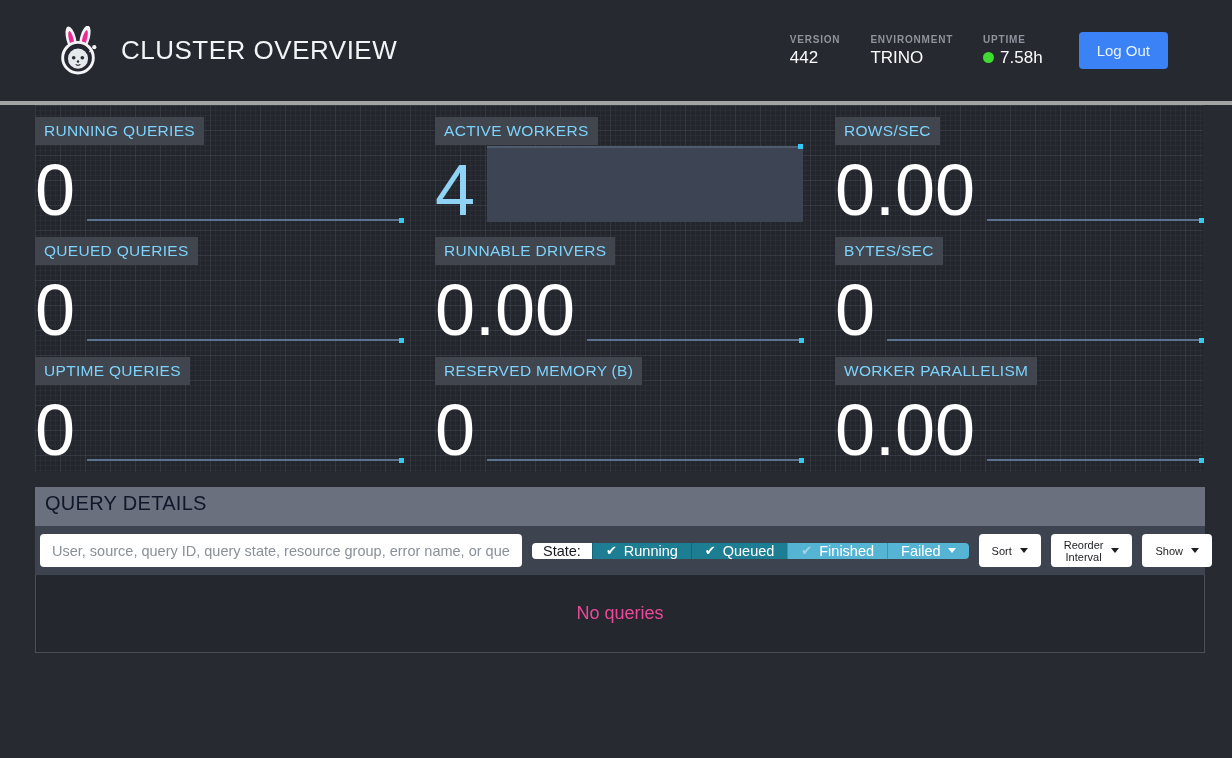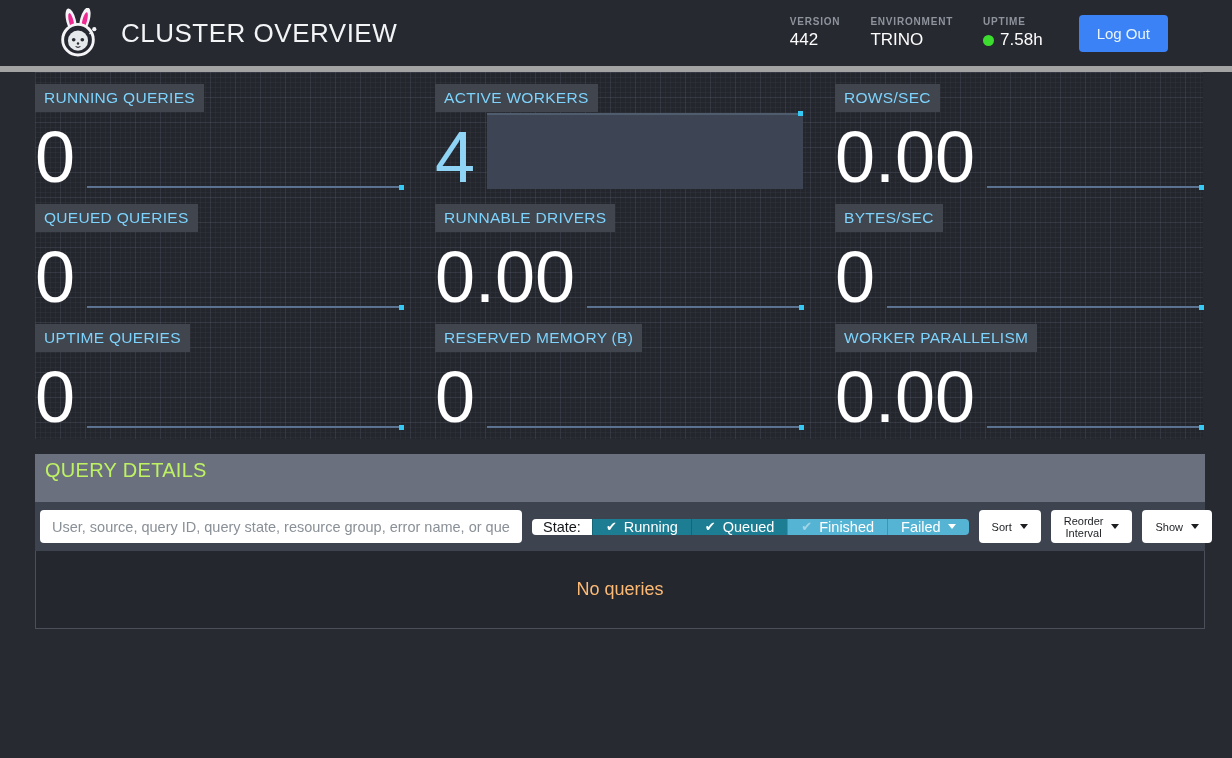--- a/index.html
+++ b/index.html
@@ -4,22 +4,22 @@
 <style>
   * { margin:0; padding:0; box-sizing:border-box; }
   html,body { width:1232px; height:758px; overflow:hidden; }
   body {
     background:#282a32;
     font-family:"Liberation Sans","DejaVu Sans",sans-serif;
     color:#fff;
   }
   
   .header {
-    height:72px; display:flex; align-items:center; justify-content:space-between;
-    padding:0 64px 0 55px; border-bottom:6px solid #a3a3a3; background:#272931;
+    height:105px; display:flex; align-items:center; justify-content:space-between;
+    padding:0 64px 0 55px; border-bottom:4px solid #a3a3a3; background:#272931;
   }
   .header-left { display:flex; align-items:center; gap:20px; }
   .logo { width:46px; height:50px; display:block; }
   .page-title { font-size:26px; font-weight:400; color:#f2f4f6; letter-spacing:.5px; }
   .header-right { display:flex; align-items:center; gap:30px; }
   .stat { display:flex; flex-direction:column; gap:3px; }
   .stat-label { font-size:10px; color:#8e939c; letter-spacing:.8px; font-weight:700; }
   .stat-value { font-size:17px; color:#fdfdfe; display:flex; align-items:center; }
   .dot-green { width:11px; height:11px; border-radius:50%; background:#3ddd30; display:inline-block; margin-right:6px; }
   .logout-btn {
@@ -45,21 +45,21 @@
   }
   .card-body { display:flex; align-items:flex-end; height:77px; gap:12px; }
   .card-value { font-size:72px; line-height:.88; font-weight:400; color:#fff; white-space:nowrap; }
   .spark-line { flex:1; height:2px; background:#5b7391; position:relative; margin-bottom:1px; }
   .spark-line .spark-dot { position:absolute; right:-1px; top:-1.5px; width:5px; height:5px; background:#36c9f4; }
   .spark-area { flex:1; height:76px; background:#3d4554; border-top:2px solid #4e5c6e; position:relative; }
   .spark-area .spark-dot { position:absolute; right:0; top:-4px; width:5px; height:5px; background:#36c9f4; }
   
   .panel { margin:15px 27px 0 35px; }
   .panel-title {
-    background:#6a707d; color:#bef264; font-size:20px; height:48px; line-height:33px;
+    background:#6a707d; color:#0f172a; font-size:20px; height:39px; line-height:33px;
     padding:0 10px; letter-spacing:.3px;
   }
   .panel-toolbar {
     background:#3e4350; height:49px; display:flex; align-items:center; padding:0 6px 0 5px;
   }
   .search-input {
     width:482px; height:33px; border:none; border-radius:4px; padding:0 12px;
     font-size:14.5px; font-family:inherit; color:#333; background:#fff; flex:none;
   }
   .search-input::placeholder { color:#8a9097; }
@@ -78,21 +78,21 @@
   .chk { font-size:13px; }
   .chk.faded { color:rgba(255,255,255,.45); }
   .caret { width:0; height:0; border-left:4.5px solid transparent; border-right:4.5px solid transparent; border-top:5px solid currentColor; display:inline-block; }
   .tb-btn {
     margin-left:10px; background:#fff; color:#1c1e22; border:none; border-radius:4px;
     height:33px; padding:8px 13px; font-size:11px; font-family:inherit; display:flex;
     align-items:center; gap:8px; cursor:pointer;
   }
   .panel-table {
     height:78px; border:1px solid #4a4f59; border-top:none; background:#25272f;
-    display:flex; align-items:center; justify-content:center; font-size:18px; color:#fdba74;
+    display:flex; align-items:center; justify-content:center; font-size:18px; color:#ec4899;
   }
 </style>
 </head>
 <body>
 
 <div class="header">
   <div class="header-left">
     <svg class="logo" viewBox="0 0 48 52">
       <g transform="rotate(-14 17 14)">
         <ellipse cx="17" cy="13" rx="5" ry="13" fill="#f5f5f7"></ellipse>

